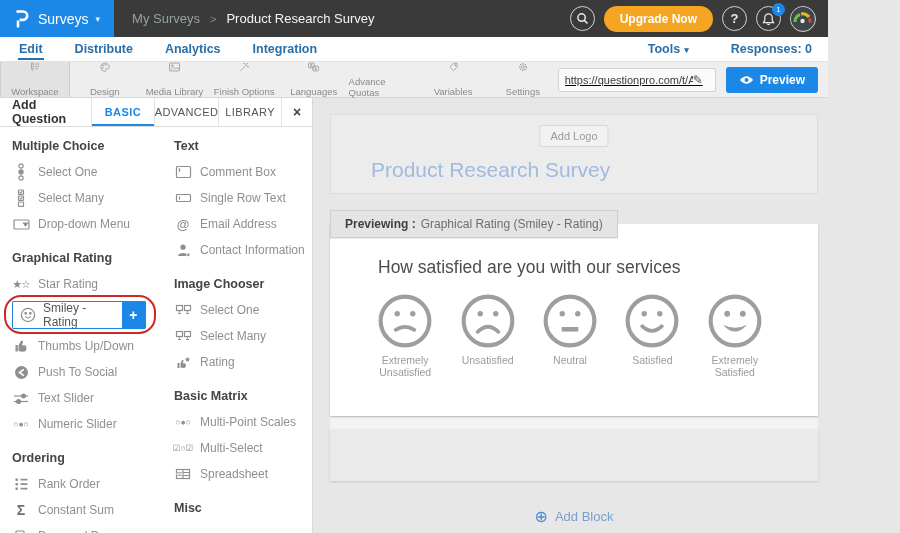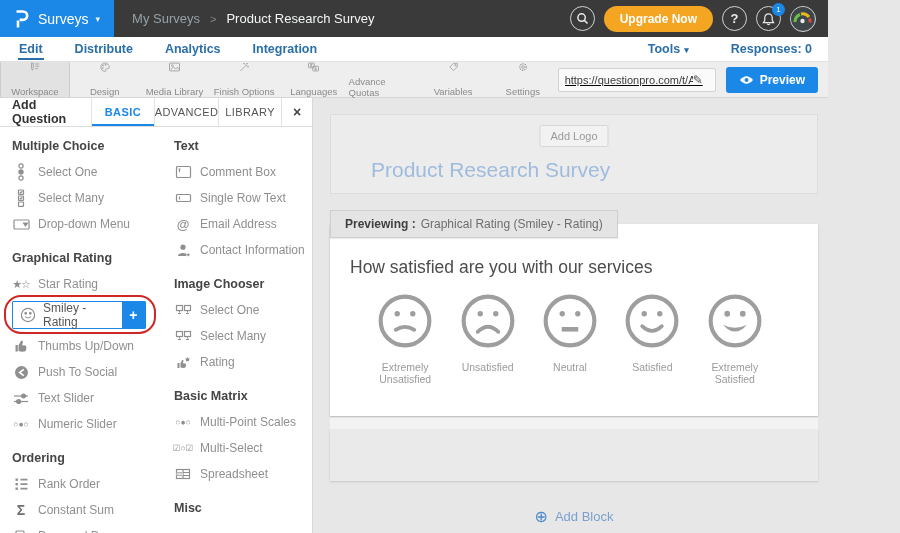--- a/index.html
+++ b/index.html
@@ -78,25 +78,25 @@
   .main { flex:1; background:#e7e7e7; padding:16px 10px 0 17px; min-width:0; }
   .header-card { height:80px; background:#ececec; border:1px solid #dcdcdc; position:relative; }
   .add-logo { position:absolute; top:10px; left:50%; transform:translateX(-50%); background:#f2f2f2; border:1px solid #d6d6d6; border-radius:2px; color:#9a9a9a; font-size:11px; padding:4px 10px; cursor:pointer; }
   .survey-title { position:absolute; left:40px; bottom:11px; font-size:21px; color:#9fbbdd; }
 
   .preview-block { margin-top:30px; position:relative; }
   .preview-tab { position:absolute; top:-14px; left:0; height:28px; background:#e4e4e4; border:1px solid #cfcfcf; display:flex; align-items:center; padding:0 14px; font-size:12px; z-index:2; box-shadow:0 1px 1px rgba(0,0,0,.08); }
   .pv-label { font-weight:bold; color:#3f3f3f; margin-right:5px; }
   .pv-value { color:#6e6e6e; }
   .preview-card { background:#fff; height:192px; box-shadow:0 1px 2px rgba(0,0,0,.2); position:relative; z-index:1; padding-top:33px; }
-  .question { margin-left:20px; font-size:17.5px; color:#4d4d4d; }
+  .question { margin-left:48px; font-size:17.5px; color:#4d4d4d; }
   .smiley-row { display:flex; justify-content:space-between; padding:14px 42px 0 34px; }
   .sm { width:104px; display:flex; flex-direction:column; align-items:center; cursor:pointer; }
   .sm svg { stroke:#9e9e9e; }
-  .sm-lb { margin-top:11px; font-size:10.5px; color:#9b9b9b; text-align:center; }
+  .sm-lb { margin-top:4px; font-size:10.5px; color:#9b9b9b; text-align:center; }
   .footer-strip { height:13px; background:#f3f3f3; border-top:1px solid #e3e3e3; }
   .footer-gray { height:52px; background:#eaeaea; box-shadow:0 1px 2px rgba(0,0,0,.15); }
   .add-block-row { margin-top:26px; display:flex; align-items:center; justify-content:center; gap:7px; color:#7ba0cd; font-size:13px; cursor:pointer; }
   .ab-icon { color:#4f8bd0; font-size:16px; }
 </style>
 </head>
 <body>
 
 <div class="app">
 

